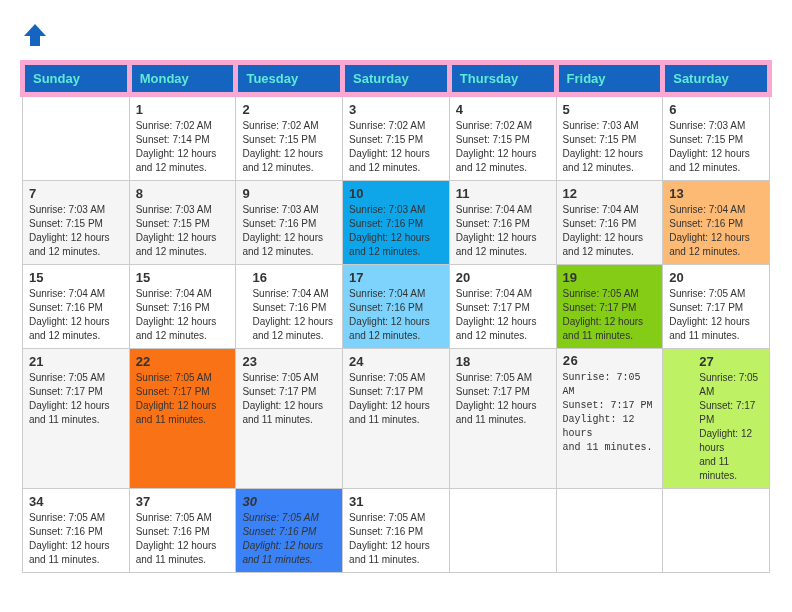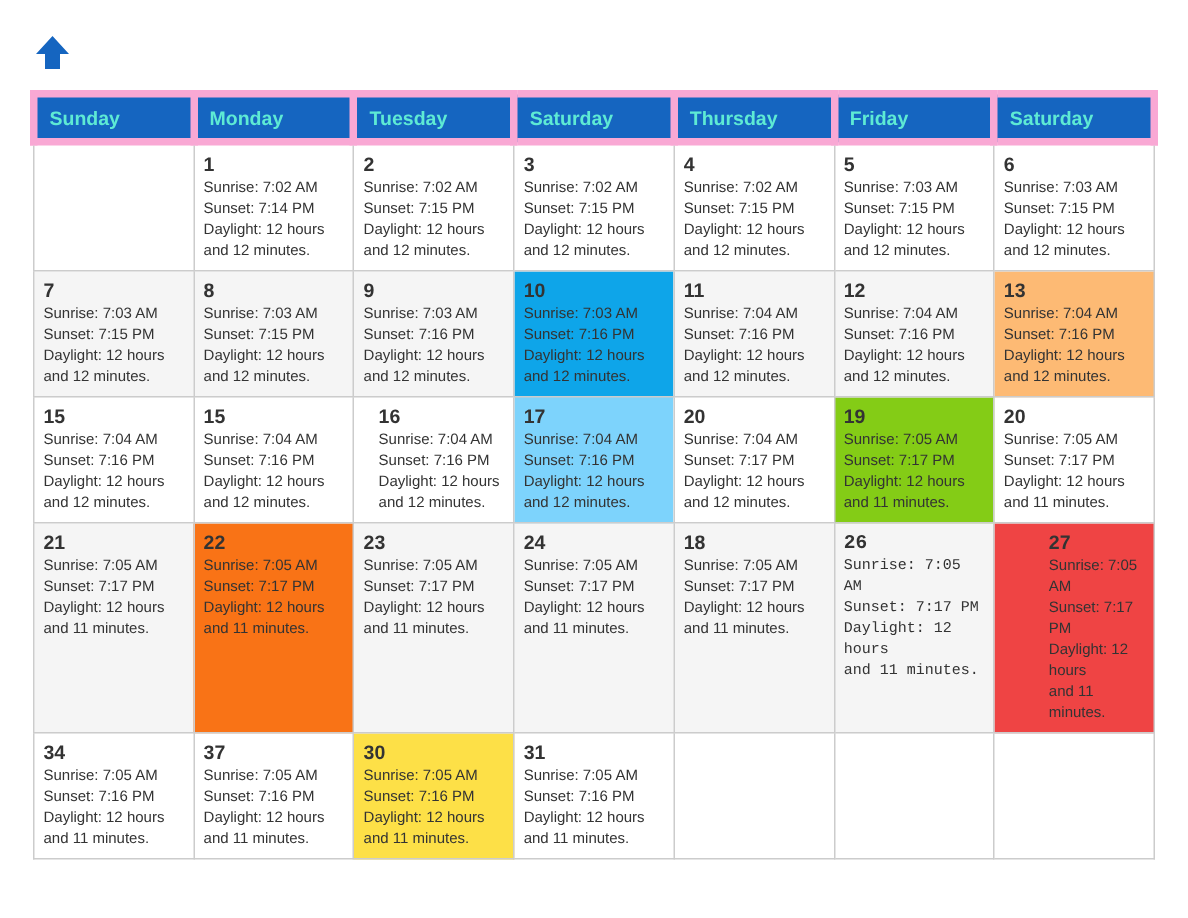--- a/index.html
+++ b/index.html
@@ -312,21 +312,21 @@
 Daylight: 12 hours
 and 11 minutes.</div>
         </td>
         <td style="background-color: rgb(245, 245, 245); font-family: Liberation Mono, monospace;">
           <span class="day-num">26</span>
           <div class="day-info" style="white-space: pre-line;">Sunrise: 7:05 AM
 Sunset: 7:17 PM
 Daylight: 12 hours
 and 11 minutes.</div>
         </td>
-        <td style="background-color: #ef4444; padding-left: 36px;">
+        <td style="background-color: #bef264; padding-left: 36px;">
           <span class="day-num">27</span>
           <div class="day-info" style="white-space: pre-line;">Sunrise: 7:05 AM
 Sunset: 7:17 PM
 Daylight: 12 hours
 and 11 minutes.</div>
         </td>
       </tr>
       <tr>
         <td style="background-color: rgb(255, 255, 255);">
           <span class="day-num">34</span>
@@ -335,21 +335,21 @@
 Daylight: 12 hours
 and 11 minutes.</div>
         </td>
         <td style="background-color: rgb(255, 255, 255);">
           <span class="day-num">37</span>
           <div class="day-info" style="white-space: pre-line;">Sunrise: 7:05 AM
 Sunset: 7:16 PM
 Daylight: 12 hours
 and 11 minutes.</div>
         </td>
-        <td style="background-color: #fde047;">
+        <td style="background-color: #3b82f6; font-style: italic;">
           <span class="day-num">30</span>
           <div class="day-info" style="white-space: pre-line;">Sunrise: 7:05 AM
 Sunset: 7:16 PM
 Daylight: 12 hours
 and 11 minutes.</div>
         </td>
         <td style="background-color: rgb(255, 255, 255);">
           <span class="day-num">31</span>
           <div class="day-info" style="white-space: pre-line;">Sunrise: 7:05 AM
 Sunset: 7:16 PM

